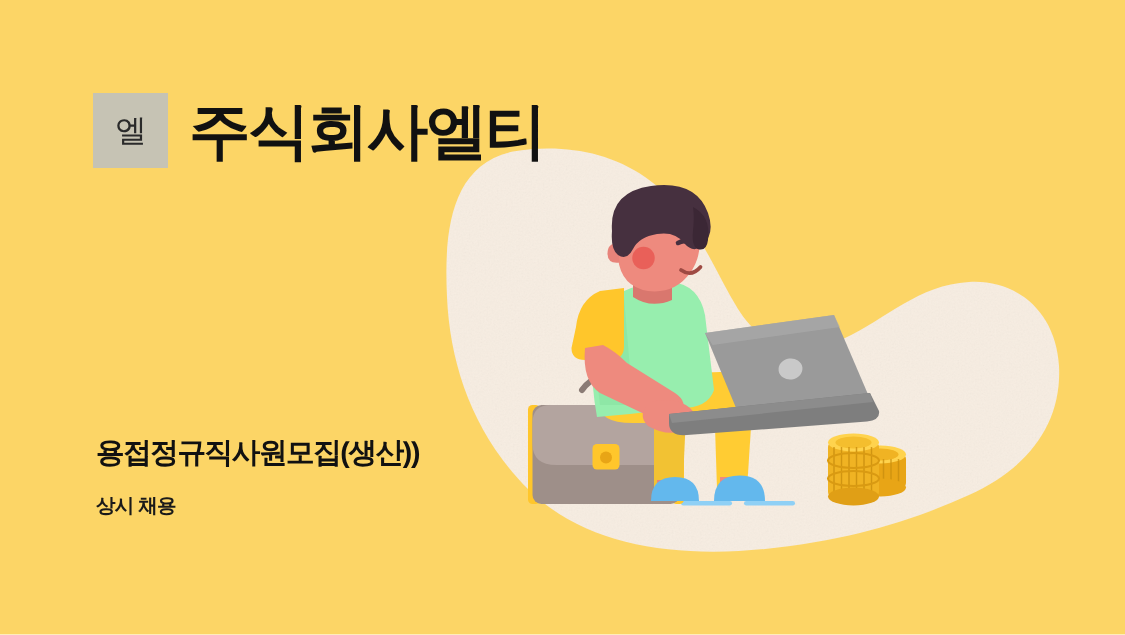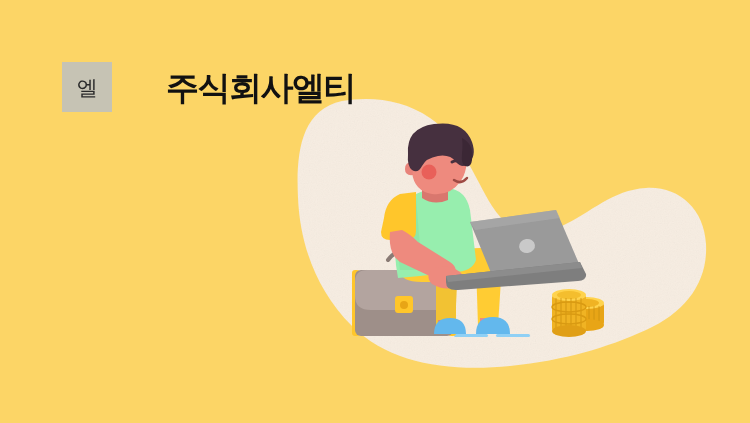--- a/index.html
+++ b/index.html
@@ -47,27 +47,26 @@
     flex: 0 0 auto;
   }
   .logo-text {
     font-size: 21px;
     font-weight: 400;
     color: #2a2a2a;
     line-height: 1;
     letter-spacing: -0.5px;
   }
   .company-name {
-    font-size: 33px;
+    font-size: 41px;
     font-weight: bold;
     color: #111111;
     line-height: 1;
     letter-spacing: -1.5px;
     white-space: nowrap;
-    margin-left: 40px;
   }
 
   
   .text-block {
     position: absolute;
     left: 64px;
     top: 292px;
     z-index: 5;
   }
   .job-title {
@@ -242,14 +241,18 @@
         <line x1="28" y1="23" x2="28" y2="55"></line>
         <line x1="33" y1="23" x2="33" y2="53"></line>
       </g>
 
       <ellipse cx="21" cy="32" rx="17" ry="5" fill="none" stroke="#D99A12" stroke-width="1.4"></ellipse>
       <ellipse cx="21" cy="44" rx="17" ry="5" fill="none" stroke="#D99A12" stroke-width="1.4"></ellipse>
       <ellipse cx="21" cy="56" rx="17" ry="6" fill="#E09F16"></ellipse>
     </g>
   </svg>
 
+  <div class="text-block">
+    <div class="job-title">용접정규직사원모집(생산))</div>
+    <div class="job-subtitle">상시 채용</div>
+  </div>
 
 </div>
 
 </body></html>

